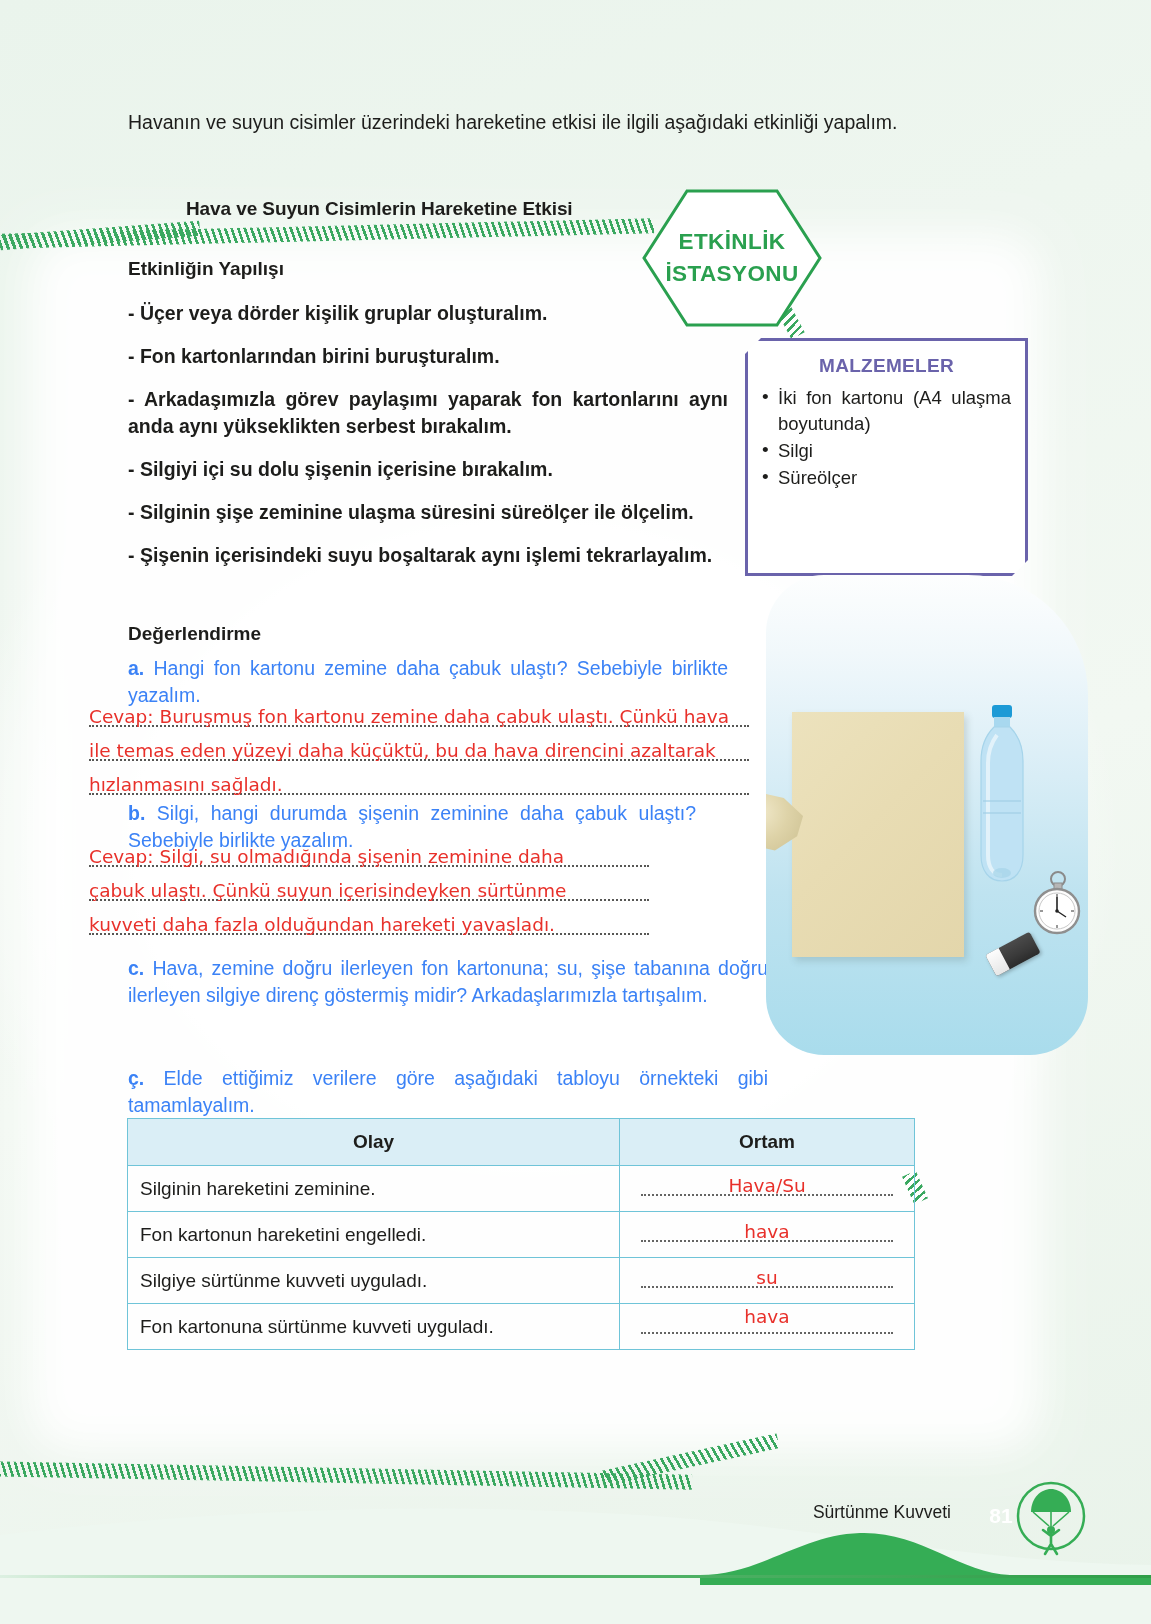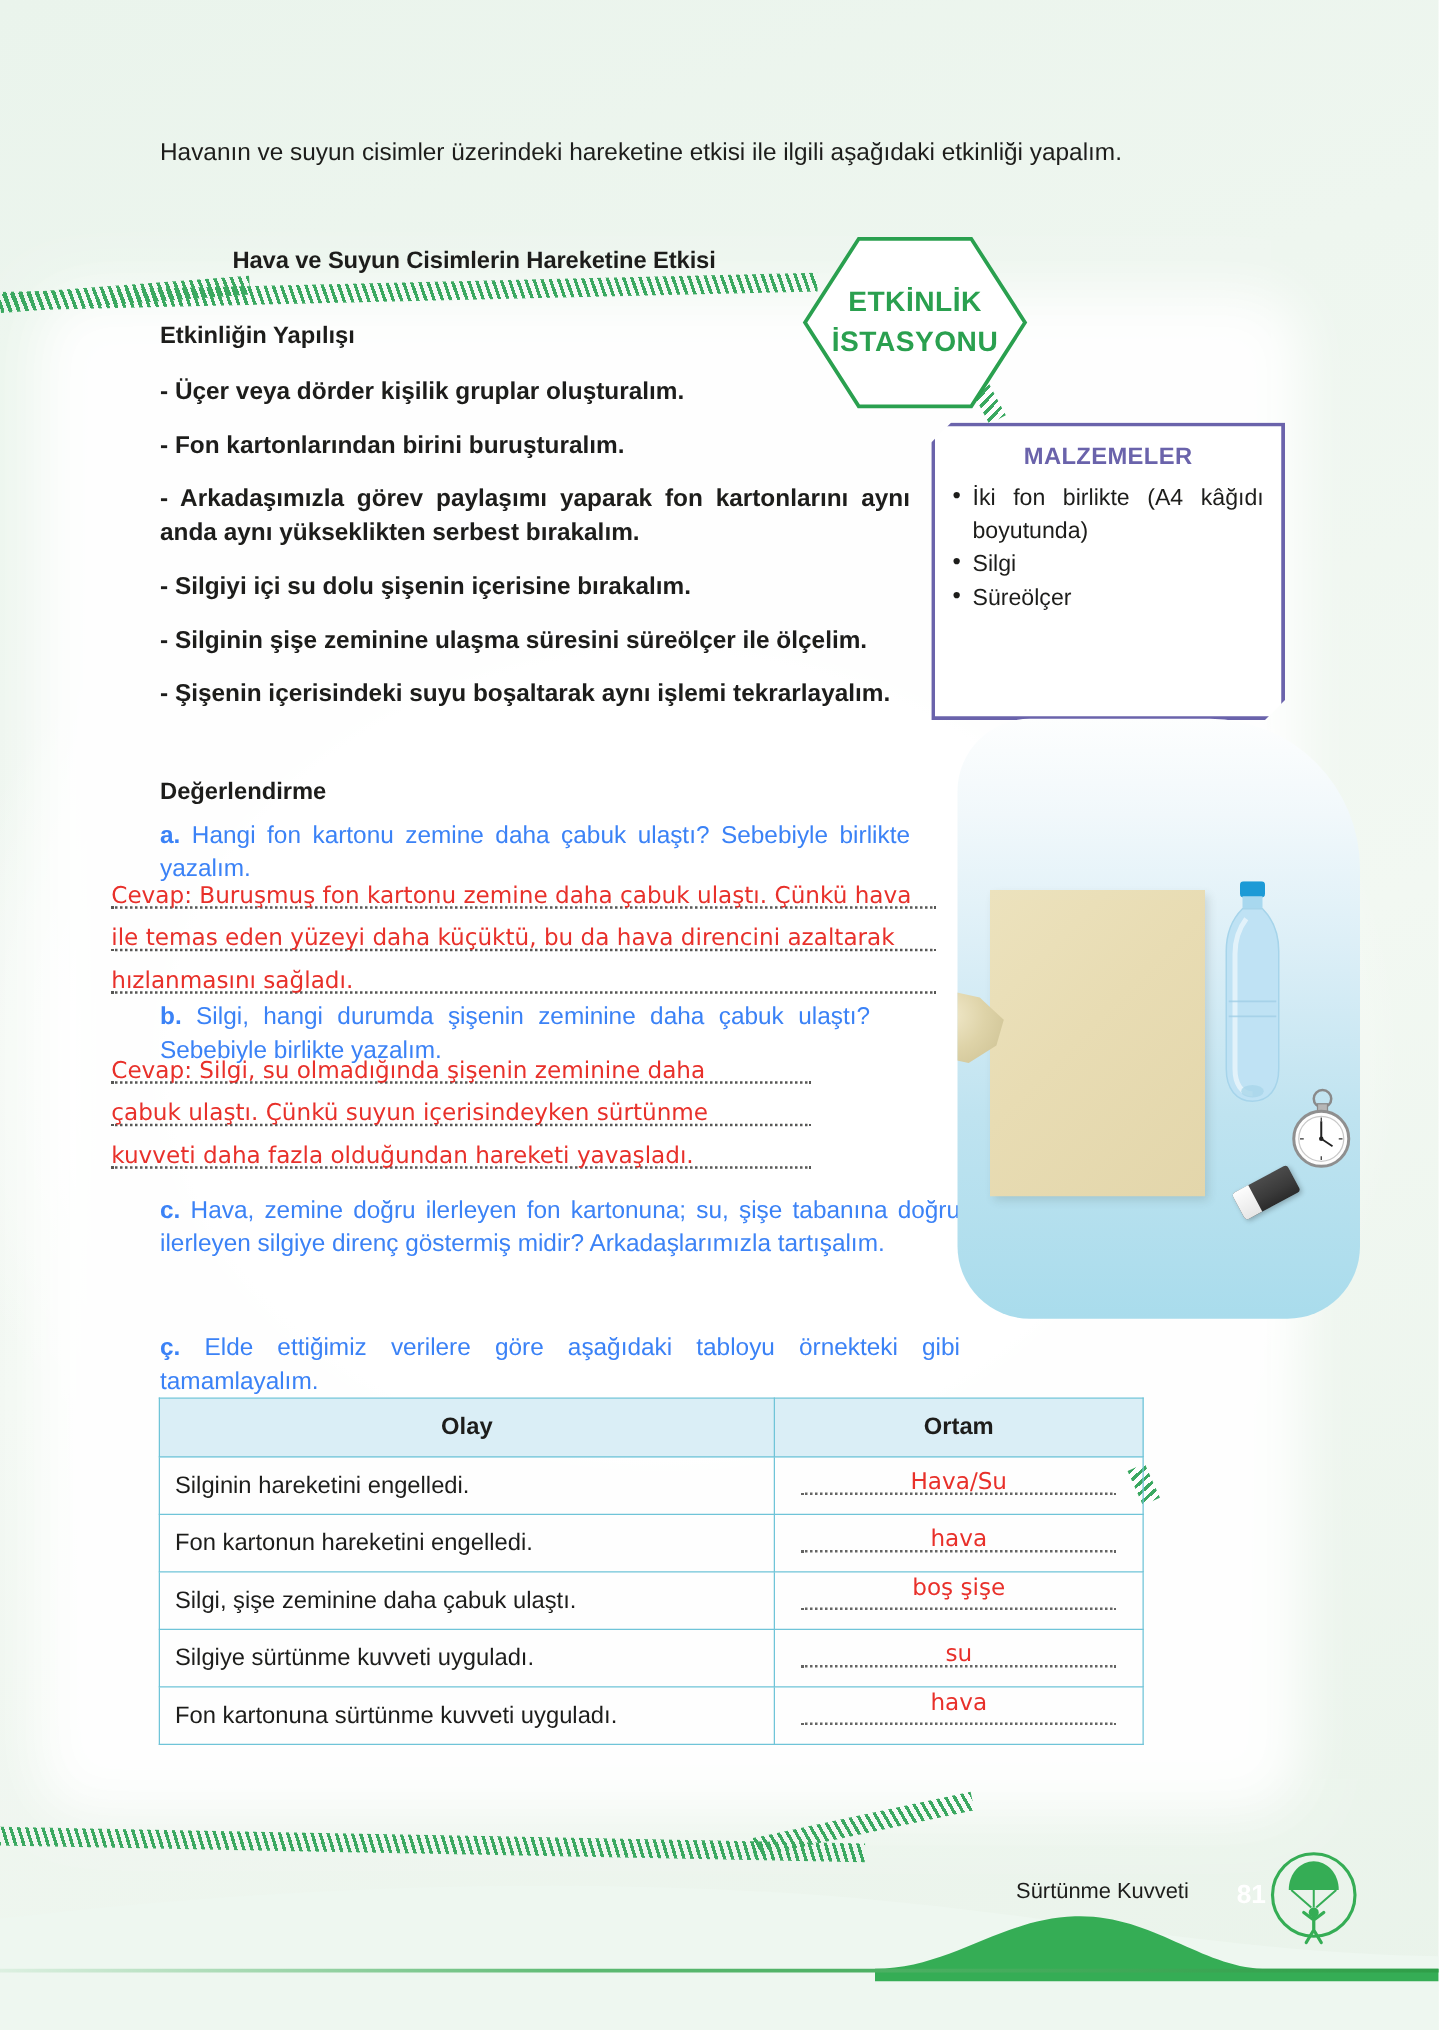--- a/index.html
+++ b/index.html
@@ -241,21 +241,21 @@
   <div class="step">- Fon kartonlarından birini buruşturalım.</div>
   <div class="step">- Arkadaşımızla görev paylaşımı yaparak fon kartonlarını aynı anda aynı yükseklikten serbest bırakalım.</div>
   <div class="step">- Silgiyi içi su dolu şişenin içerisine bırakalım.</div>
   <div class="step">- Silginin şişe zeminine ulaşma süresini süreölçer ile ölçelim.</div>
   <div class="step">- Şişenin içerisindeki suyu boşaltarak aynı işlemi tekrarlayalım.</div>
 </div>
 
 <div class="mat-box">
   <div class="mat-head">MALZEMELER</div>
   <ul class="mat-list">
-    <li>İki fon birlikte (A4 kâğıdı boyutunda)</li>
+    <li>İki fon kartonu (A4 ulaşma boyutunda)</li>
     <li>Silgi</li>
     <li>Süreölçer</li>
   </ul>
 </div>
 
 <div class="eval-head">Değerlendirme</div>
 
 <div class="q q-a">
   <b>a.</b>
   <span>Hangi fon kartonu zemine daha çabuk ulaştı? Sebebiyle birlikte yazalım.</span>
@@ -326,35 +326,29 @@
       <col class="col-ortam">
     </colgroup>
   <thead>
     <tr>
       <th>Olay</th>
       <th>Ortam</th>
     </tr>
   </thead>
   <tbody>
     <tr>
-      <td class="olay">Silginin hareketini engelledi.</td>
+      <td class="olay">Silginin hareketini zeminine.</td>
       <td class="ortam">
         <span class="fill"><span class="dots"></span><span class="txt">Hava/Su</span></span>
       </td>
     </tr>
     <tr>
       <td class="olay">Fon kartonun hareketini engelledi.</td>
       <td class="ortam">
         <span class="fill"><span class="dots"></span><span class="txt">hava</span></span>
-      </td>
-    </tr>
-    <tr>
-      <td class="olay">Silgi, şişe zeminine daha çabuk ulaştı.</td>
-      <td class="ortam">
-        <span class="fill high"><span class="dots"></span><span class="txt">boş şişe</span></span>
       </td>
     </tr>
     <tr>
       <td class="olay">Silgiye sürtünme kuvveti uyguladı.</td>
       <td class="ortam">
         <span class="fill"><span class="dots"></span><span class="txt">su</span></span>
       </td>
     </tr>
     <tr>
       <td class="olay">Fon kartonuna sürtünme kuvveti uyguladı.</td>

